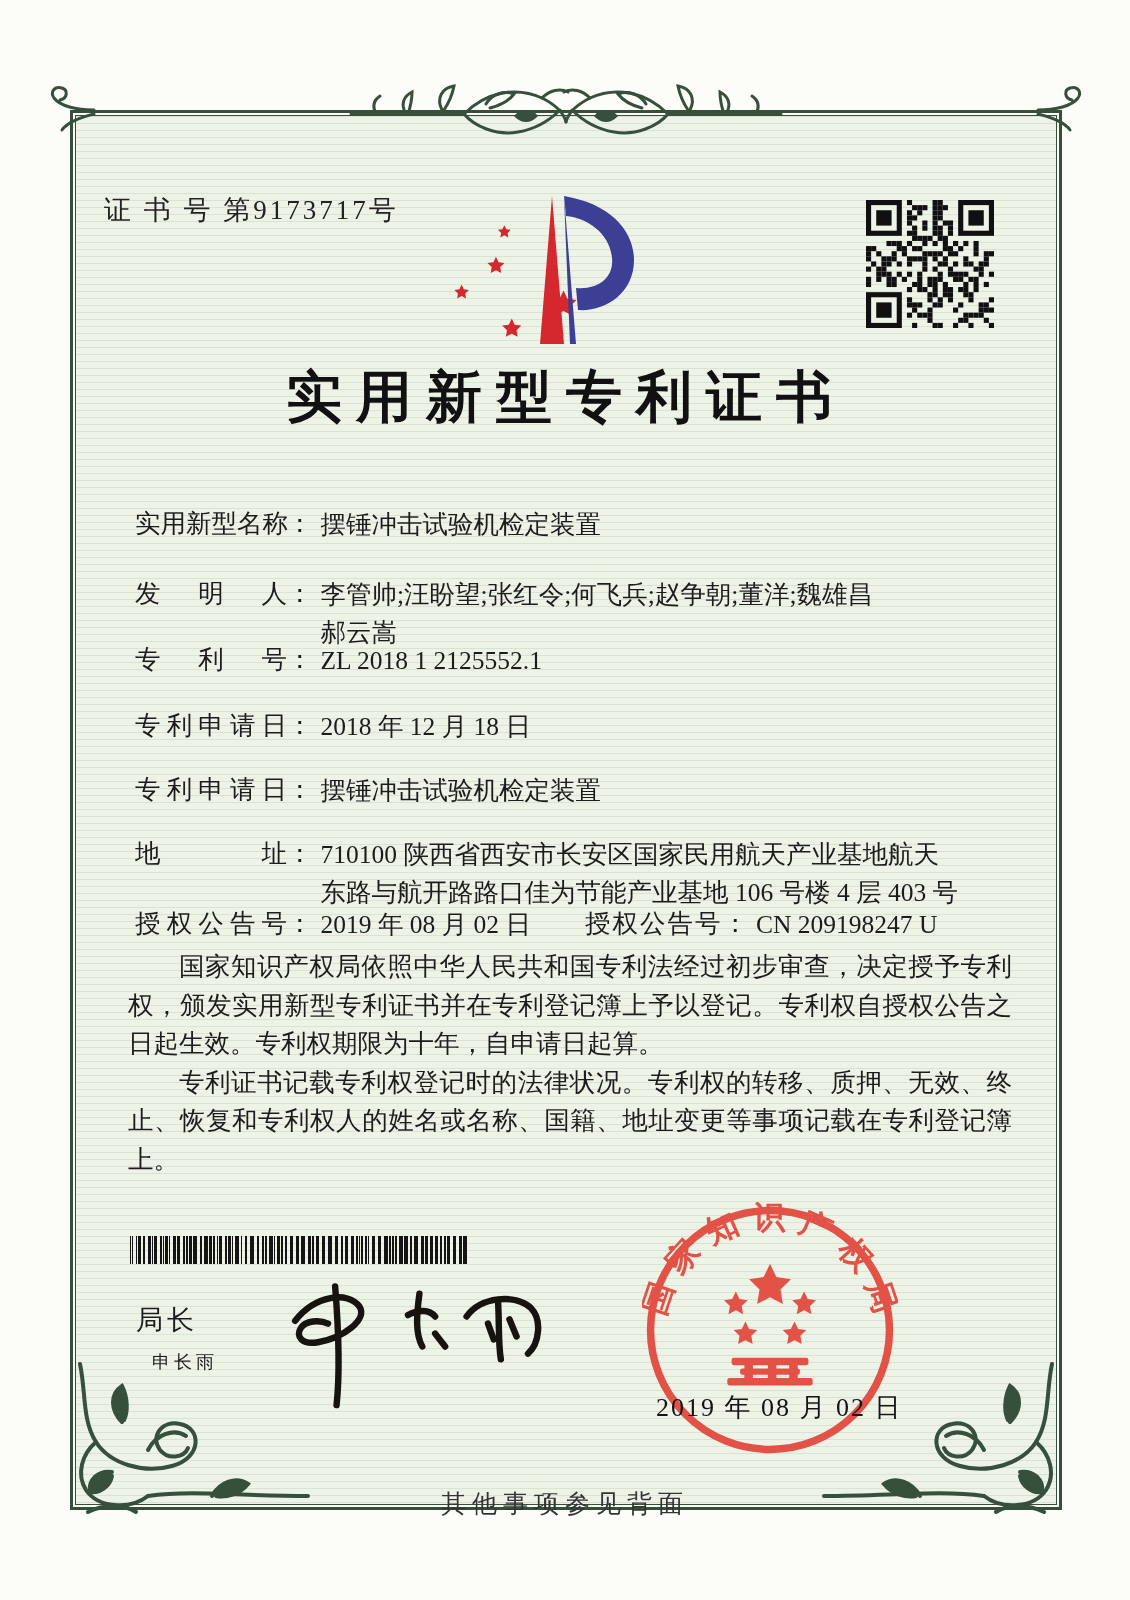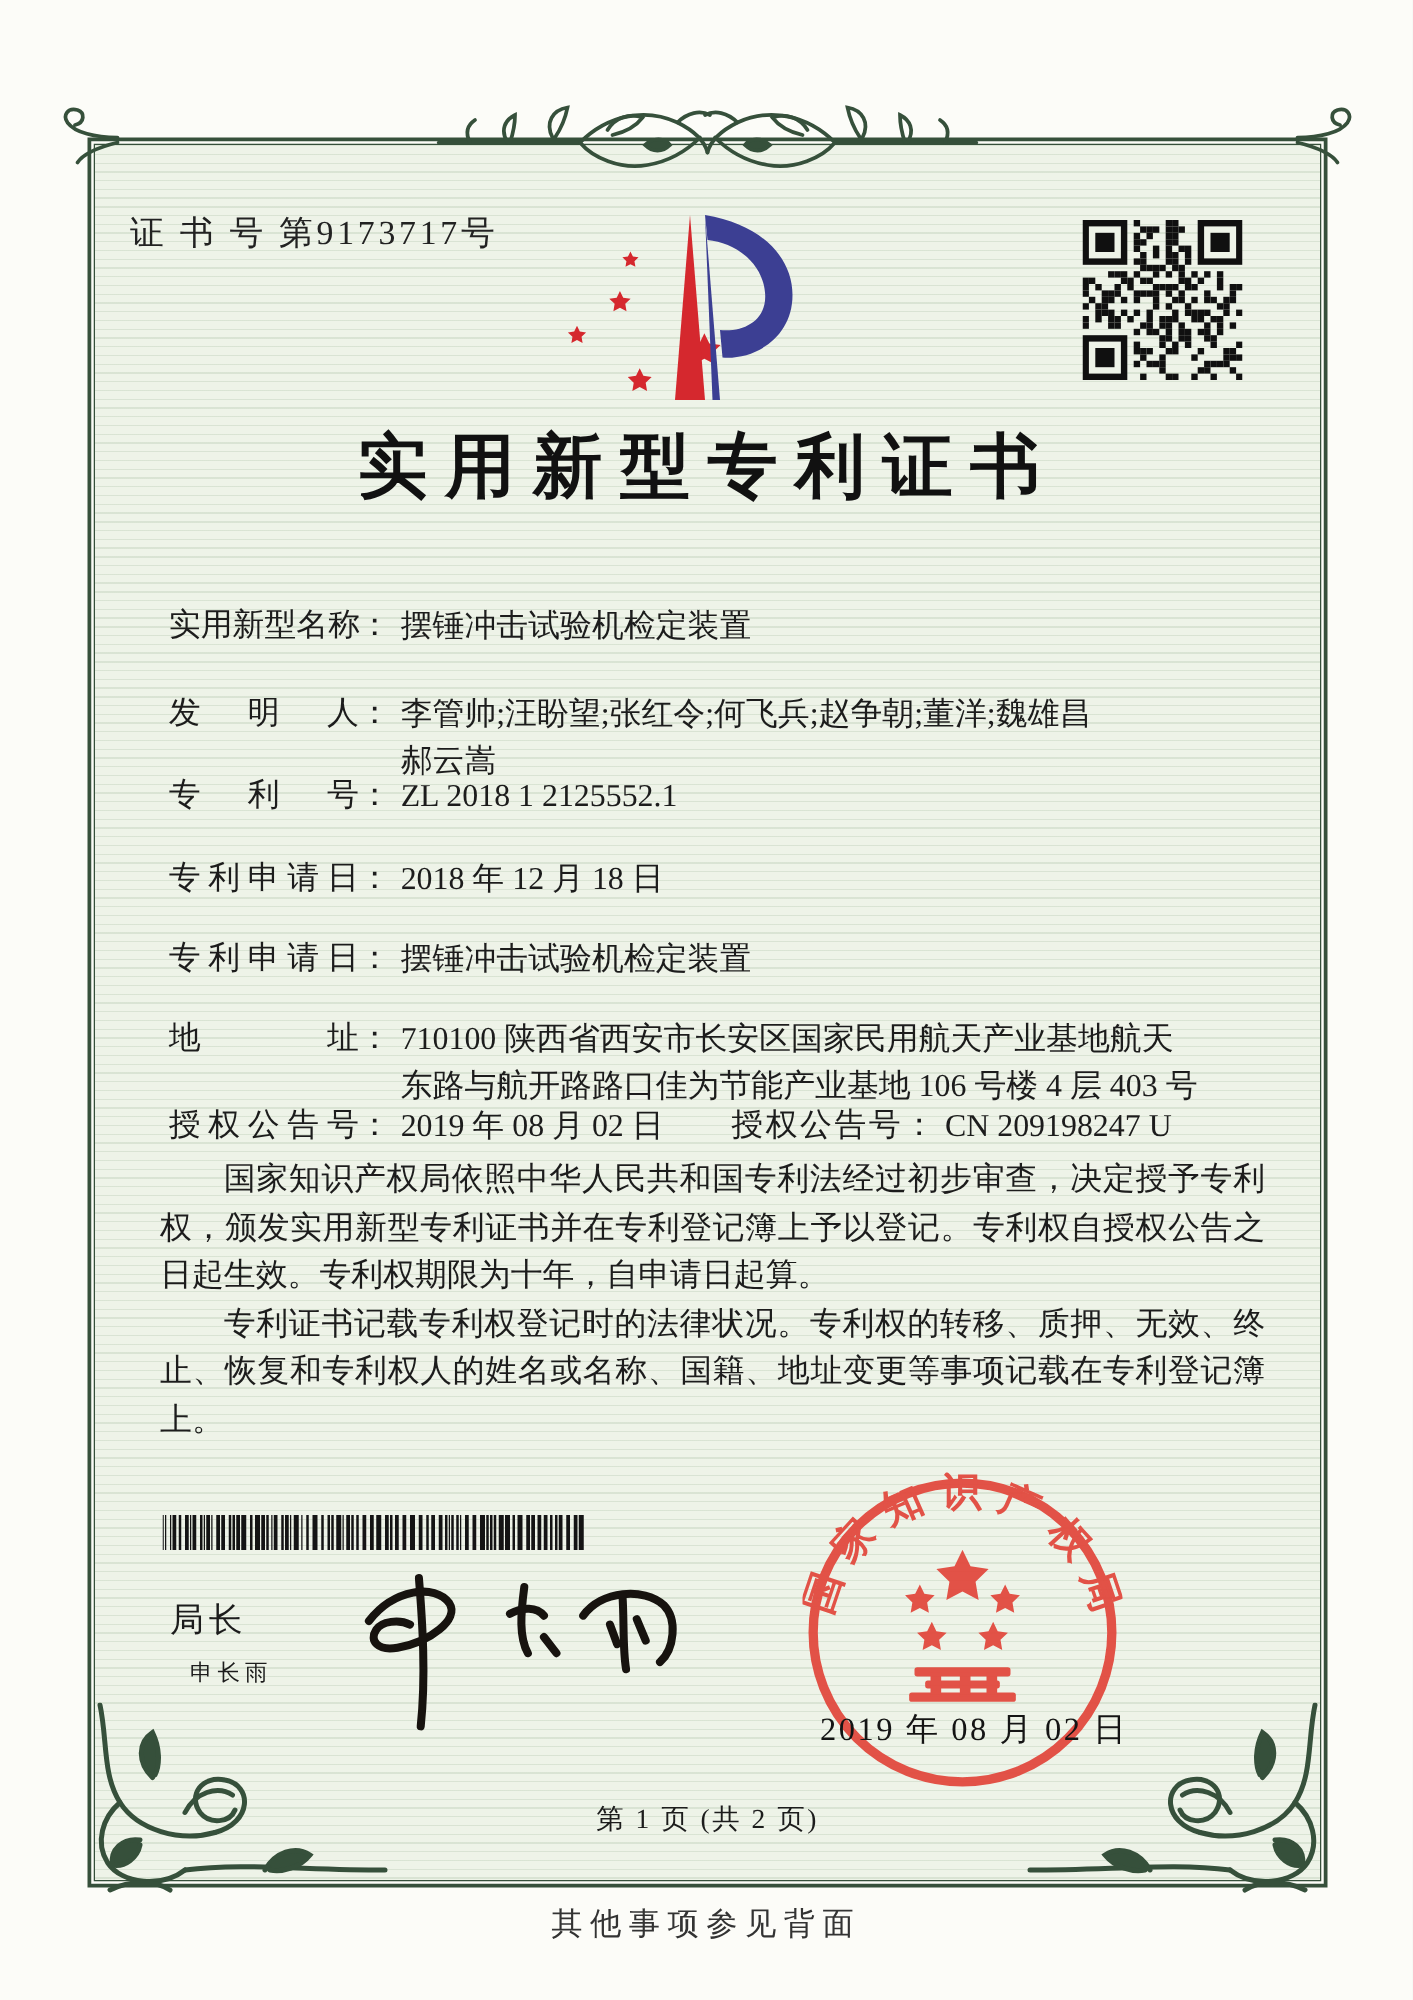--- a/index.html
+++ b/index.html
@@ -18,21 +18,21 @@
     border:3px solid #36503b;box-sizing:border-box;
   }
   .frame-inner{
     position:absolute;inset:2px;border:1px solid #36503b;
     background:
       repeating-linear-gradient(to bottom,
         rgba(110,145,105,0.16) 0px, rgba(110,145,105,0.16) 1px,
         rgba(0,0,0,0) 1px, rgba(0,0,0,0) 7px),
       #eef3e8;
   }
-  .content{position:absolute;inset:0;}
+  .content{position:absolute;inset:0;margin-top:24px;}
   .cert-no{
     position:absolute;left:104px;top:168px;
     font-size:27px;letter-spacing:3px;color:#222;
   }
   .logo{position:absolute;left:452px;top:160px;width:200px;height:170px;}
   .qr{position:absolute;left:866px;top:176px;width:128px;height:128px;}
   .title{
     position:absolute;left:70px;top:336px;width:992px;
     text-align:center;font-size:56px;font-weight:bold;
     letter-spacing:14px;color:#111;
@@ -57,21 +57,21 @@
   .seal{position:absolute;left:642px;top:1178px;width:256px;height:256px;opacity:0.92;}
   .seal-date{
     position:absolute;left:656px;top:1366px;font-size:26px;
     letter-spacing:2px;color:#141414;white-space:nowrap;
   }
   .page-info{
     position:absolute;left:70px;top:1440px;width:992px;
     text-align:center;font-size:22px;letter-spacing:2px;
   }
   .back-note{
-    position:absolute;left:0;top:1522px;width:1130px;
+    position:absolute;left:0;top:1463px;width:1130px;
     text-align:center;font-size:25px;letter-spacing:6px;color:#333;
   }
   .ornament{position:absolute;pointer-events:none;}
   .orn-top{left:346px;top:52px;width:440px;height:100px;}
   .orn-curl-l{left:36px;top:80px;width:60px;height:56px;}
   .orn-curl-r{left:1036px;top:80px;width:60px;height:56px;transform:scaleX(-1);}
   .orn-bl{left:52px;top:1362px;width:260px;height:170px;}
   .orn-br{left:820px;top:1362px;width:260px;height:170px;transform:scaleX(-1);}
 </style>
 </head>
@@ -519,17 +519,16 @@
         <rect x="138" y="150" width="8" height="18"></rect>
       </g>
       <path id="sealArc" d="M 30 168 A 100 100 0 1 1 210 168" fill="none"></path>
       <text font-size="30" font-weight="bold" fill="#e2453a" letter-spacing="2">
         <textPath href="#sealArc" startOffset="50%" text-anchor="middle">国 家 知 识 产 权 局</textPath>
       </text>
     </svg>
 
     <div class="seal-date">2019 年 08 月 02 日</div>
 
-    <div class="page-info">第 1 页 (共 2 页)</div>
     <div class="back-note">其他事项参见背面</div>
 
   </div>
 </div>
 
 </body></html>

